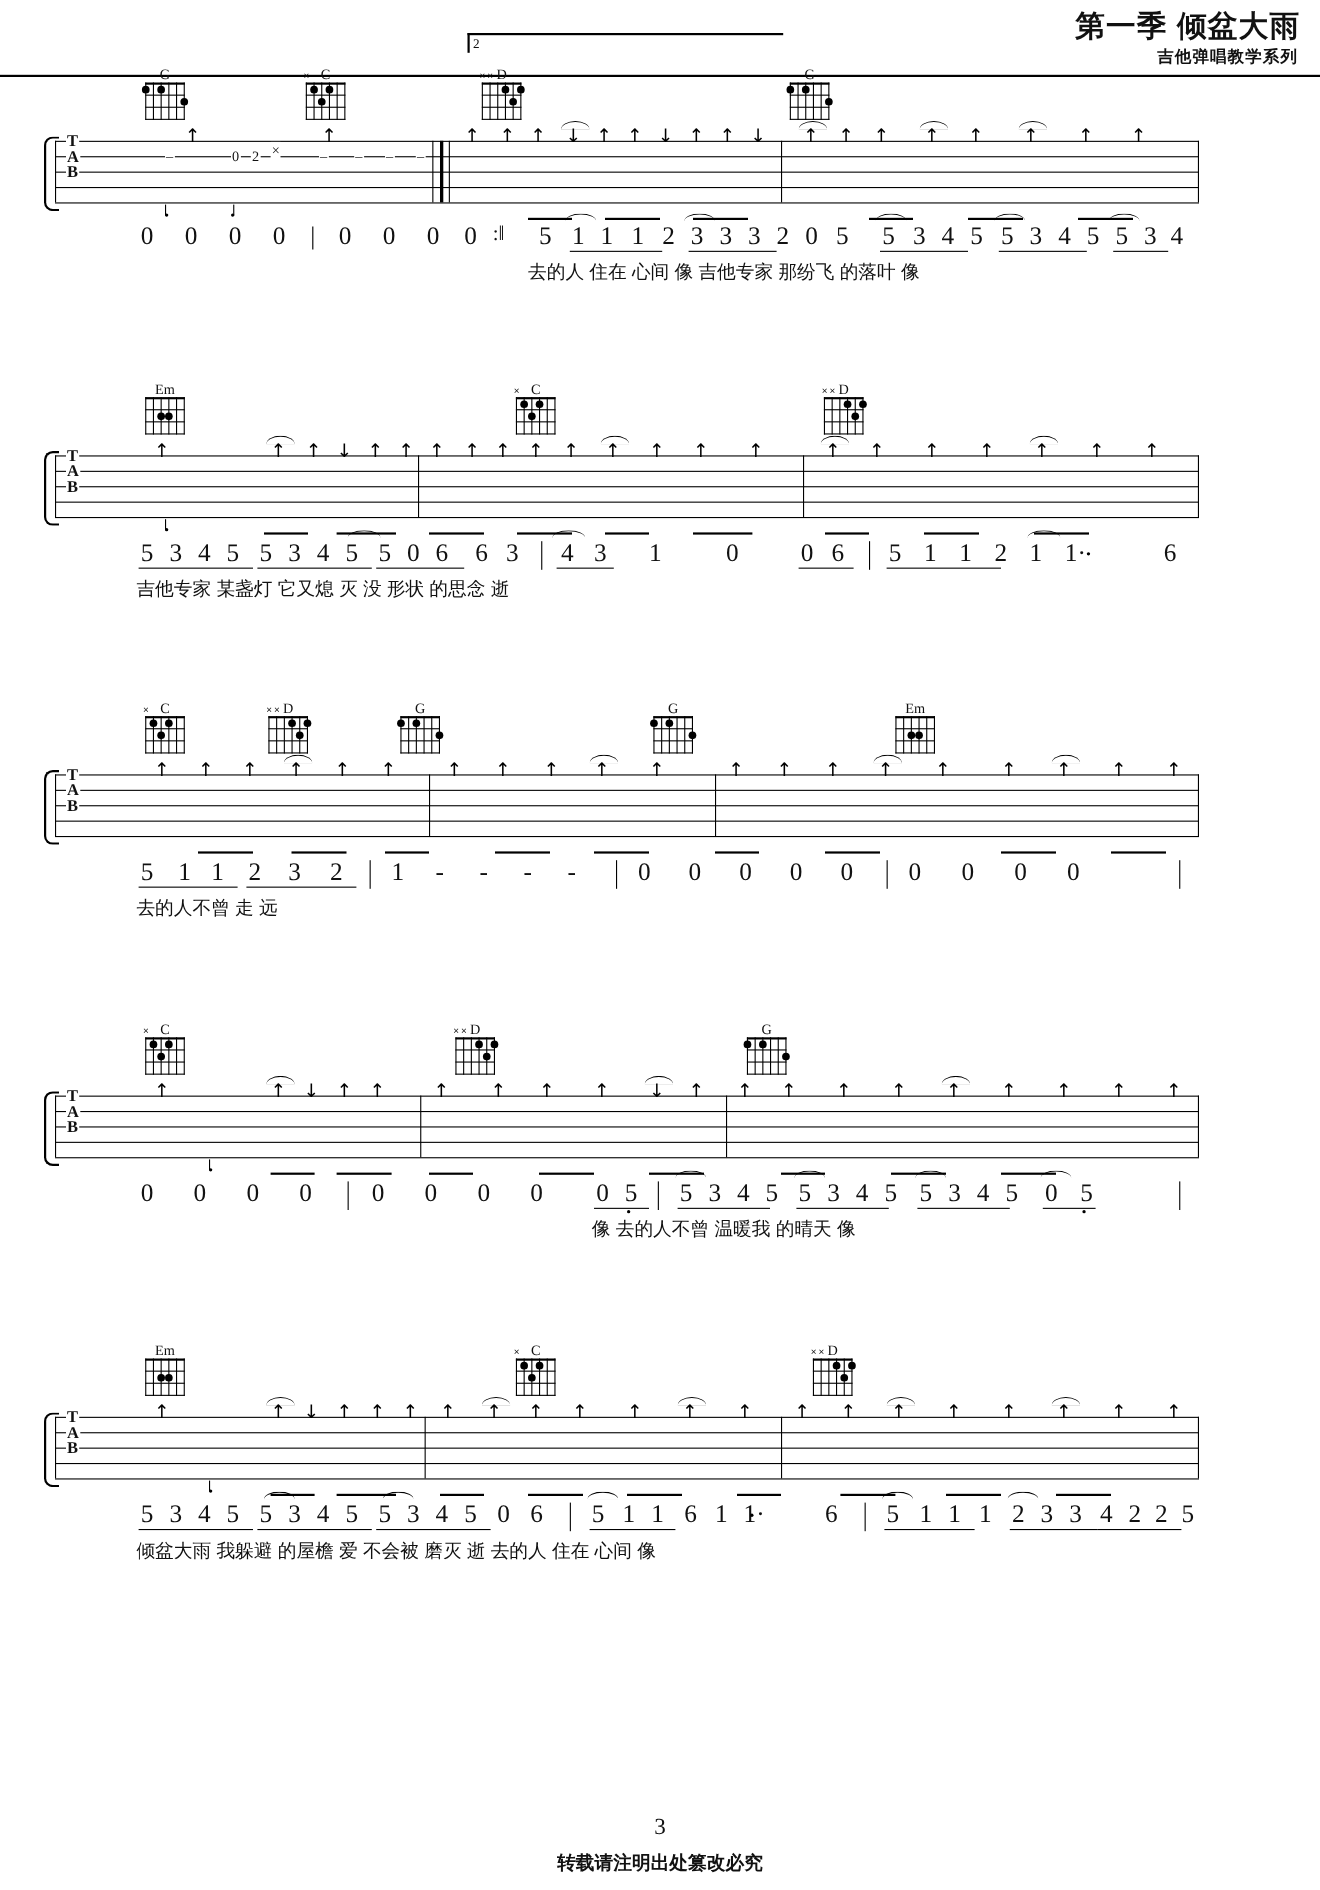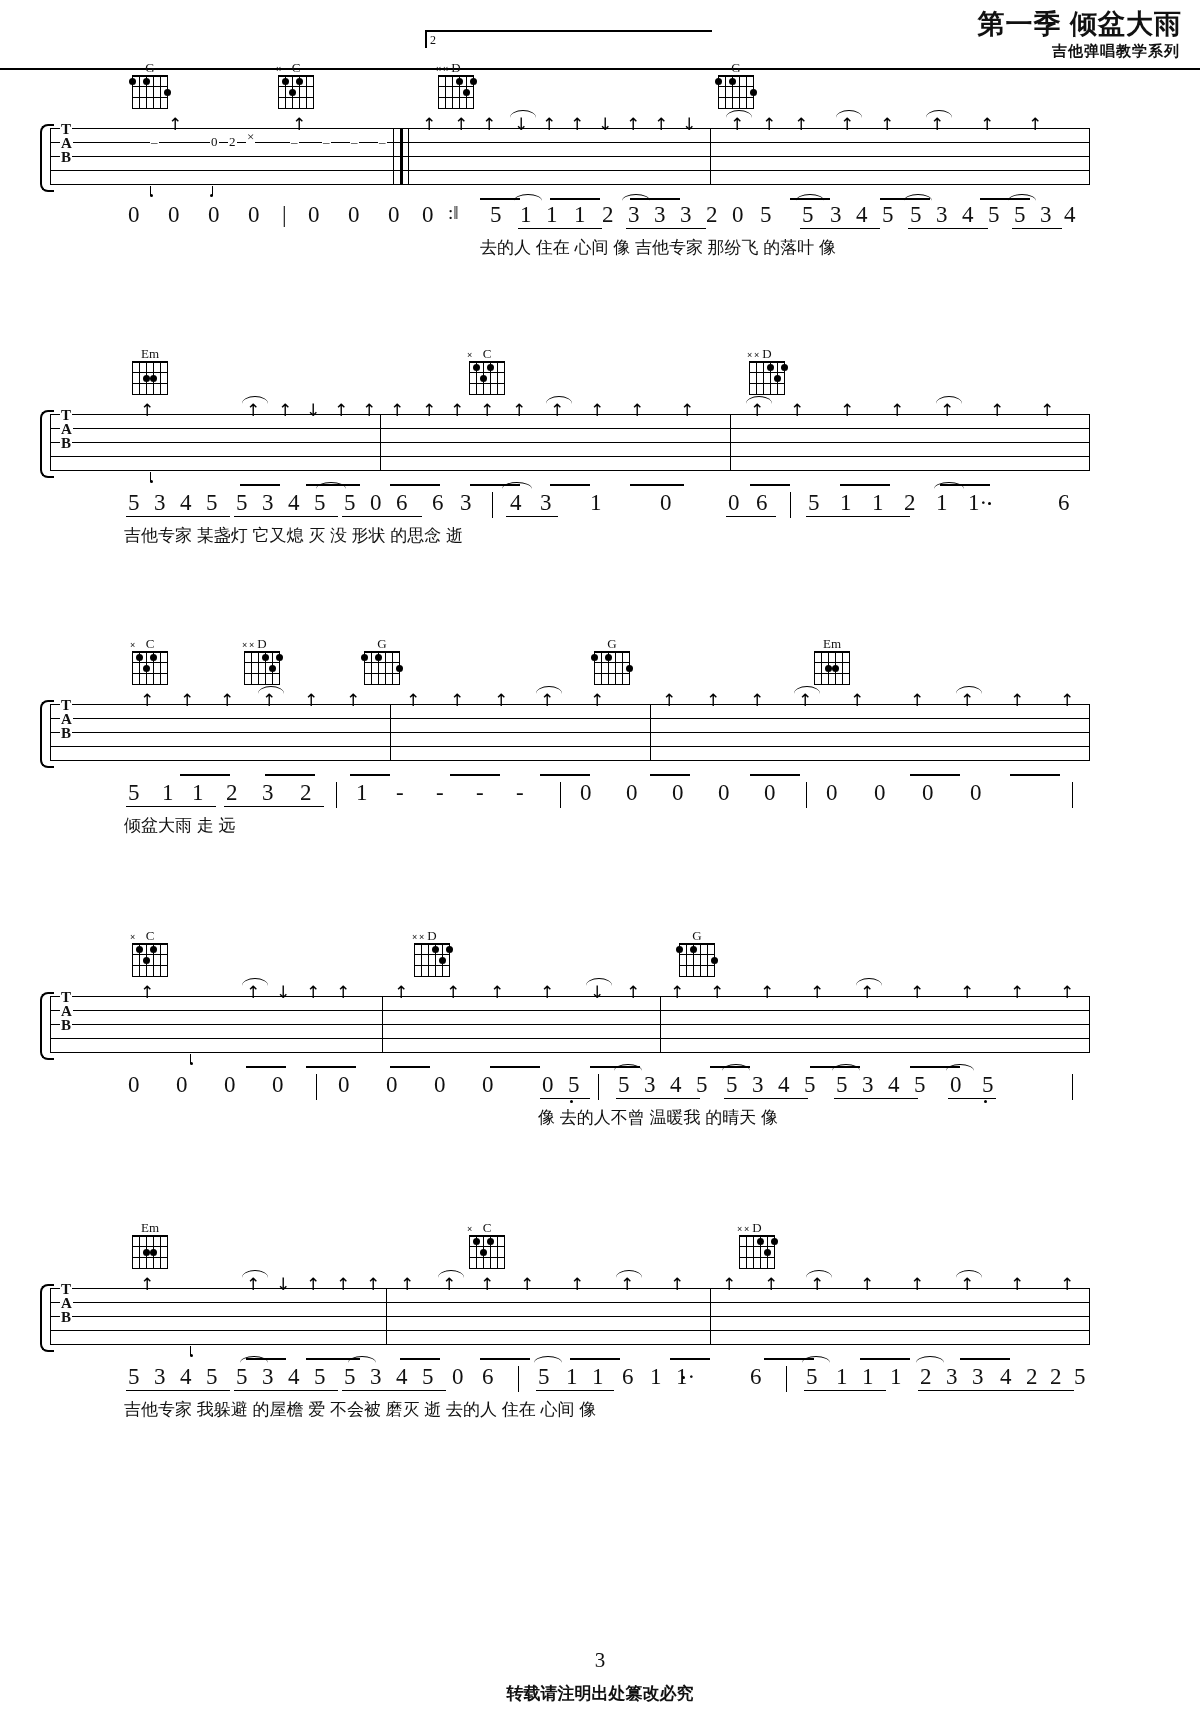--- a/index.html
+++ b/index.html
@@ -616,21 +616,21 @@
     <span class="num" style="left:714px">0</span>
     <div class="mbar" style="left:756px"></div>
     <span class="num" style="left:776px">0</span>
     <span class="num" style="left:824px">0</span>
     <span class="num" style="left:872px">0</span>
     <span class="num" style="left:920px">0</span>
     <div class="mbar" style="left:1022px"></div>
 
     <div class="und" style="left:76px;width:90px"></div>
     <div class="und" style="left:174px;width:100px"></div>
-    <span class="lyr" style="left:74px">倾盆大雨 走 远</span>
+    <span class="lyr" style="left:74px">去的人不曾 走 远</span>
   </div>
 </div>
 
 <div class="system" style="top:930px">
   <div class="chord" style="left:78px;top:0">
     <div class="cname">C</div>
     <div class="grid">
       <div class="nut"></div>
       <div class="h" style="top:11px"></div>
         <div class="h" style="top:22px"></div>
@@ -938,18 +938,18 @@
     <div class="und" style="left:754px;width:82px"></div>
     <div class="und" style="left:868px;width:80px"></div>
     <div class="und" style="left:948px;width:76px"></div>
     <div class="msl" style="left:190px;top:-8px;width:28px"></div>
     <div class="msl" style="left:298px;top:-8px;width:28px"></div>
     <div class="msl" style="left:484px;top:-8px;width:28px"></div>
     <div class="msl" style="left:752px;top:-8px;width:28px"></div>
     <div class="msl" style="left:866px;top:-8px;width:28px"></div>
     <div class="mdot" style="left:632px;top:12px"></div>
 
-    <span class="lyr" style="left:74px">吉他专家 我躲避 的屋檐 爱 不会被 磨灭 逝 去的人 住在 心间 像</span>
+    <span class="lyr" style="left:74px">倾盆大雨 我躲避 的屋檐 爱 不会被 磨灭 逝 去的人 住在 心间 像</span>
   </div>
 </div>
 
 <div class="pagenum">3</div>
 <div class="footnote">转载请注明出处篡改必究</div>
 
 </body></html>

